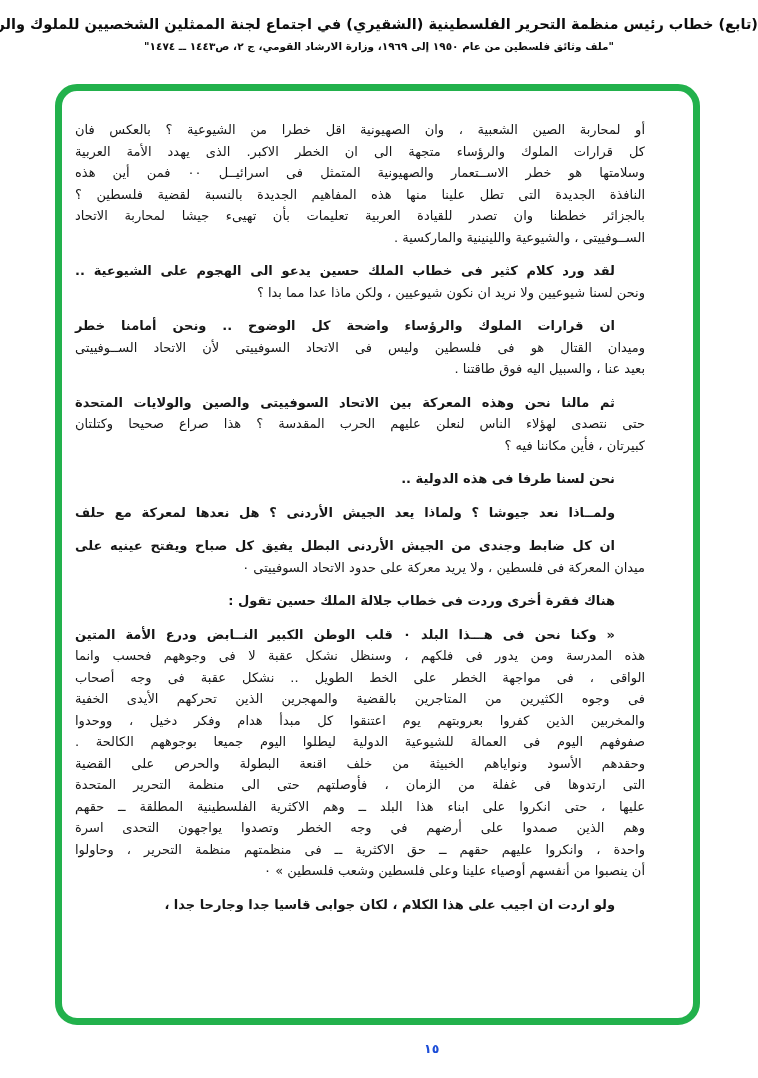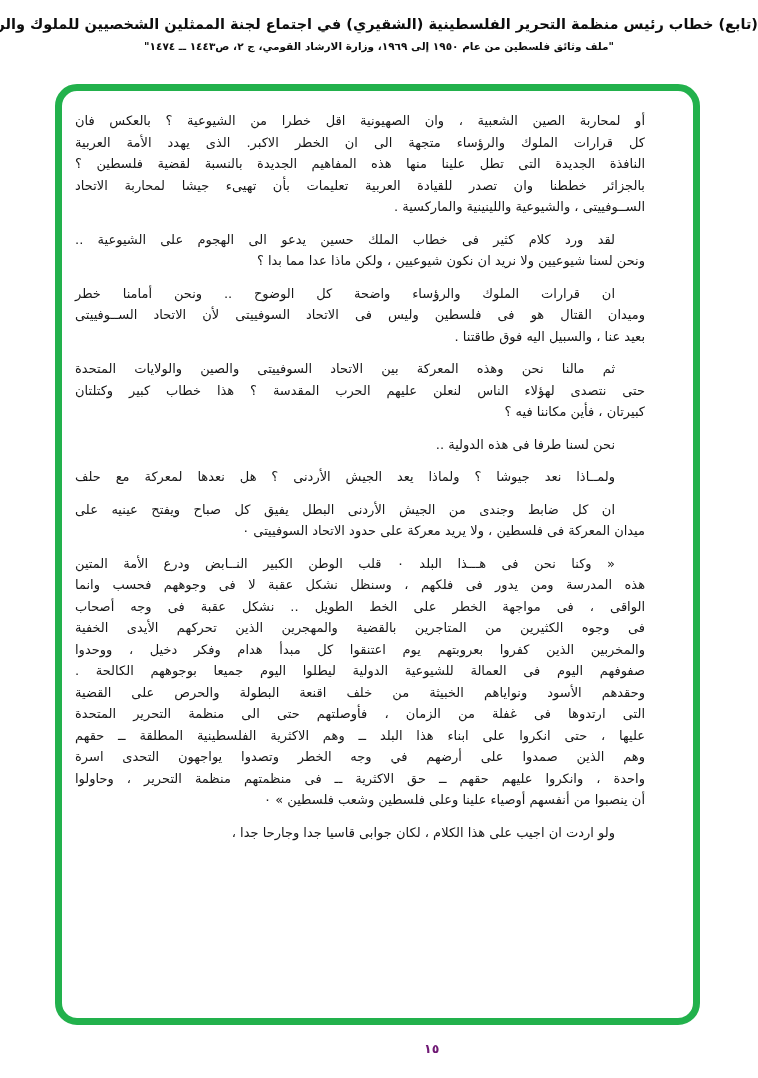--- a/index.html
+++ b/index.html
@@ -36,78 +36,82 @@
   }
 
   .doc {
     position: absolute;
     top: 107px; left: 75px; right: 113px;
     direction: rtl;
     font-size: 13px;
     line-height: 21.5px;
     color: #171717;
   }
-  .para { margin: 3px 0 11px 0; }
+  .para { margin: 12px 0 11px 0; }
   .para:last-child { margin-bottom: 0; }
   .line {
     text-align: justify;
     text-align-last: justify;
   }
   .line.plast { text-align-last: right; }
-  .line.first-indent { padding-right: 30px; }
+  .line.first-indent { padding-right: 30px; font-weight: bold; }
 
   .pagenum {
     position: absolute;
     left: 424px; top: 1041px;
     font-size: 12.5px; font-weight: bold;
-    color: #701a75; direction: rtl;
+    color: #1d4ed8; direction: rtl;
   }
 </style>
 </head>
 <body>
 
 <div class="page">
   <div class="header">
     <div class="title">(تابع) خطاب رئيس منظمة التحرير الفلسطينية (الشقيري) في اجتماع لجنة الممثلين الشخصيين للملوك والرؤساء العرب</div>
     <div class="source">"ملف وثائق فلسطين من عام ١٩٥٠ إلى ١٩٦٩، وزارة الارشاد القومي، ج ٢، ص١٤٤٣ ــ ١٤٧٤"</div>
   </div>
 
   <div class="frame" style="border-color: rgb(34, 177, 76);"></div>
 
   <div class="doc" style="color: rgb(23, 23, 23);">
       <div class="para">
         <div class="line">أو لمحاربة الصين الشعبية ، وان الصهيونية اقل خطرا من الشيوعية ؟ بالعكس فان</div>
         <div class="line">كل قرارات الملوك والرؤساء متجهة الى ان الخطر الاكبر. الذى يهدد الأمة العربية</div>
+        <div class="line">وسلامتها هو خطر الاســتعمار والصهيونية المتمثل فى اسرائيــل ٠٠ فمن أين هذه</div>
         <div class="line">النافذة الجديدة التى تطل علينا منها هذه المفاهيم الجديدة بالنسبة لقضية فلسطين ؟</div>
         <div class="line">بالجزائر خططنا وان تصدر للقيادة العربية تعليمات بأن تهيىء جيشا لمحاربة الاتحاد</div>
         <div class="line plast">الســوفييتى ، والشيوعية واللينينية والماركسية .</div>
       </div>
       <div class="para">
         <div class="line first-indent">لقد ورد كلام كثير فى خطاب الملك حسين يدعو الى الهجوم على الشيوعية ..</div>
         <div class="line plast">ونحن لسنا شيوعيين ولا نريد ان نكون شيوعيين ، ولكن ماذا عدا مما بدا ؟</div>
       </div>
       <div class="para">
         <div class="line first-indent">ان قرارات الملوك والرؤساء واضحة كل الوضوح .. ونحن أمامنا خطر</div>
         <div class="line">وميدان القتال هو فى فلسطين وليس فى الاتحاد السوفييتى لأن الاتحاد الســوفييتى</div>
         <div class="line plast">بعيد عنا ، والسبيل اليه فوق طاقتنا .</div>
       </div>
       <div class="para">
         <div class="line first-indent">ثم مالنا نحن وهذه المعركة بين الاتحاد السوفييتى والصين والولايات المتحدة</div>
-        <div class="line">حتى نتصدى لهؤلاء الناس لنعلن عليهم الحرب المقدسة ؟ هذا خطاب كبير وكتلتان</div>
+        <div class="line">حتى نتصدى لهؤلاء الناس لنعلن عليهم الحرب المقدسة ؟ هذا صراع صحيحا وكتلتان</div>
         <div class="line plast">كبيرتان ، فأين مكاننا فيه ؟</div>
       </div>
       <div class="para">
         <div class="line plast first-indent">نحن لسنا طرفا فى هذه الدولية ..</div>
       </div>
       <div class="para">
         <div class="line first-indent">ولمــاذا نعد جيوشا ؟ ولماذا يعد الجيش الأردنى ؟ هل نعدها لمعركة مع حلف</div>
       </div>
       <div class="para">
         <div class="line first-indent">ان كل ضابط وجندى من الجيش الأردنى البطل يفيق كل صباح ويفتح عينيه على</div>
         <div class="line plast">ميدان المعركة فى فلسطين ، ولا يريد معركة على حدود الاتحاد السوفييتى ٠</div>
+      </div>
+      <div class="para">
+        <div class="line plast first-indent">هناك فقرة أخرى وردت فى خطاب جلالة الملك حسين تقول :</div>
       </div>
       <div class="para">
         <div class="line first-indent">« وكنا نحن فى هـــذا البلد ٠ قلب الوطن الكبير النــابض ودرع الأمة المتين</div>
         <div class="line">هذه المدرسة ومن يدور فى فلكهم ، وسنظل نشكل عقبة لا فى وجوههم فحسب وانما</div>
         <div class="line">الواقى ، فى مواجهة الخطر على الخط الطويل .. نشكل عقبة فى وجه أصحاب</div>
         <div class="line">فى وجوه الكثيرين من المتاجرين بالقضية والمهجرين الذين تحركهم الأيدى الخفية</div>
         <div class="line">والمخربين الذين كفروا بعروبتهم يوم اعتنقوا كل مبدأ هدام وفكر دخيل ، ووحدوا</div>
         <div class="line">صفوفهم اليوم فى العمالة للشيوعية الدولية ليطلوا اليوم جميعا بوجوههم الكالحة .</div>
         <div class="line">وحقدهم الأسود ونواياهم الخبيثة من خلف اقنعة البطولة والحرص على القضية</div>
         <div class="line">التى ارتدوها فى غفلة من الزمان ، فأوصلتهم حتى الى منظمة التحرير المتحدة</div>

